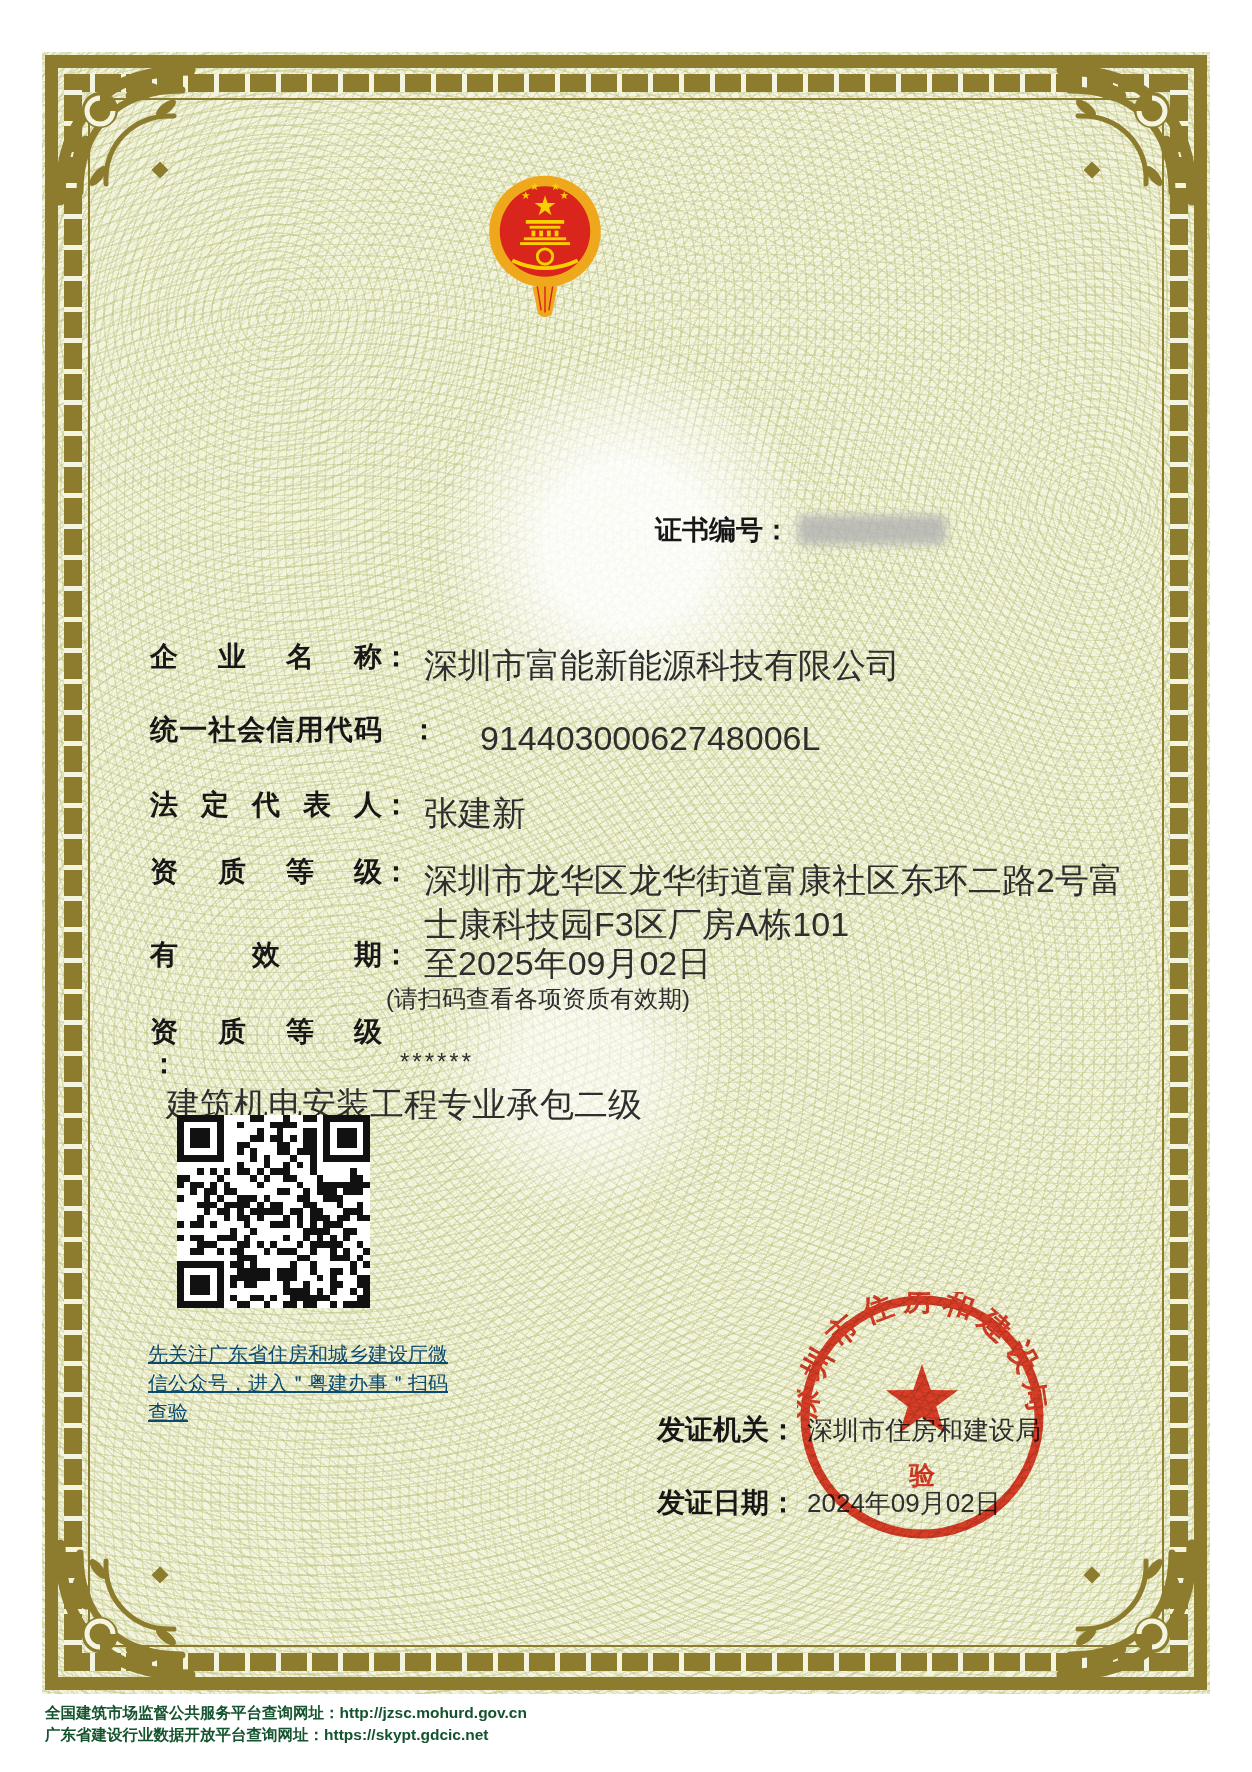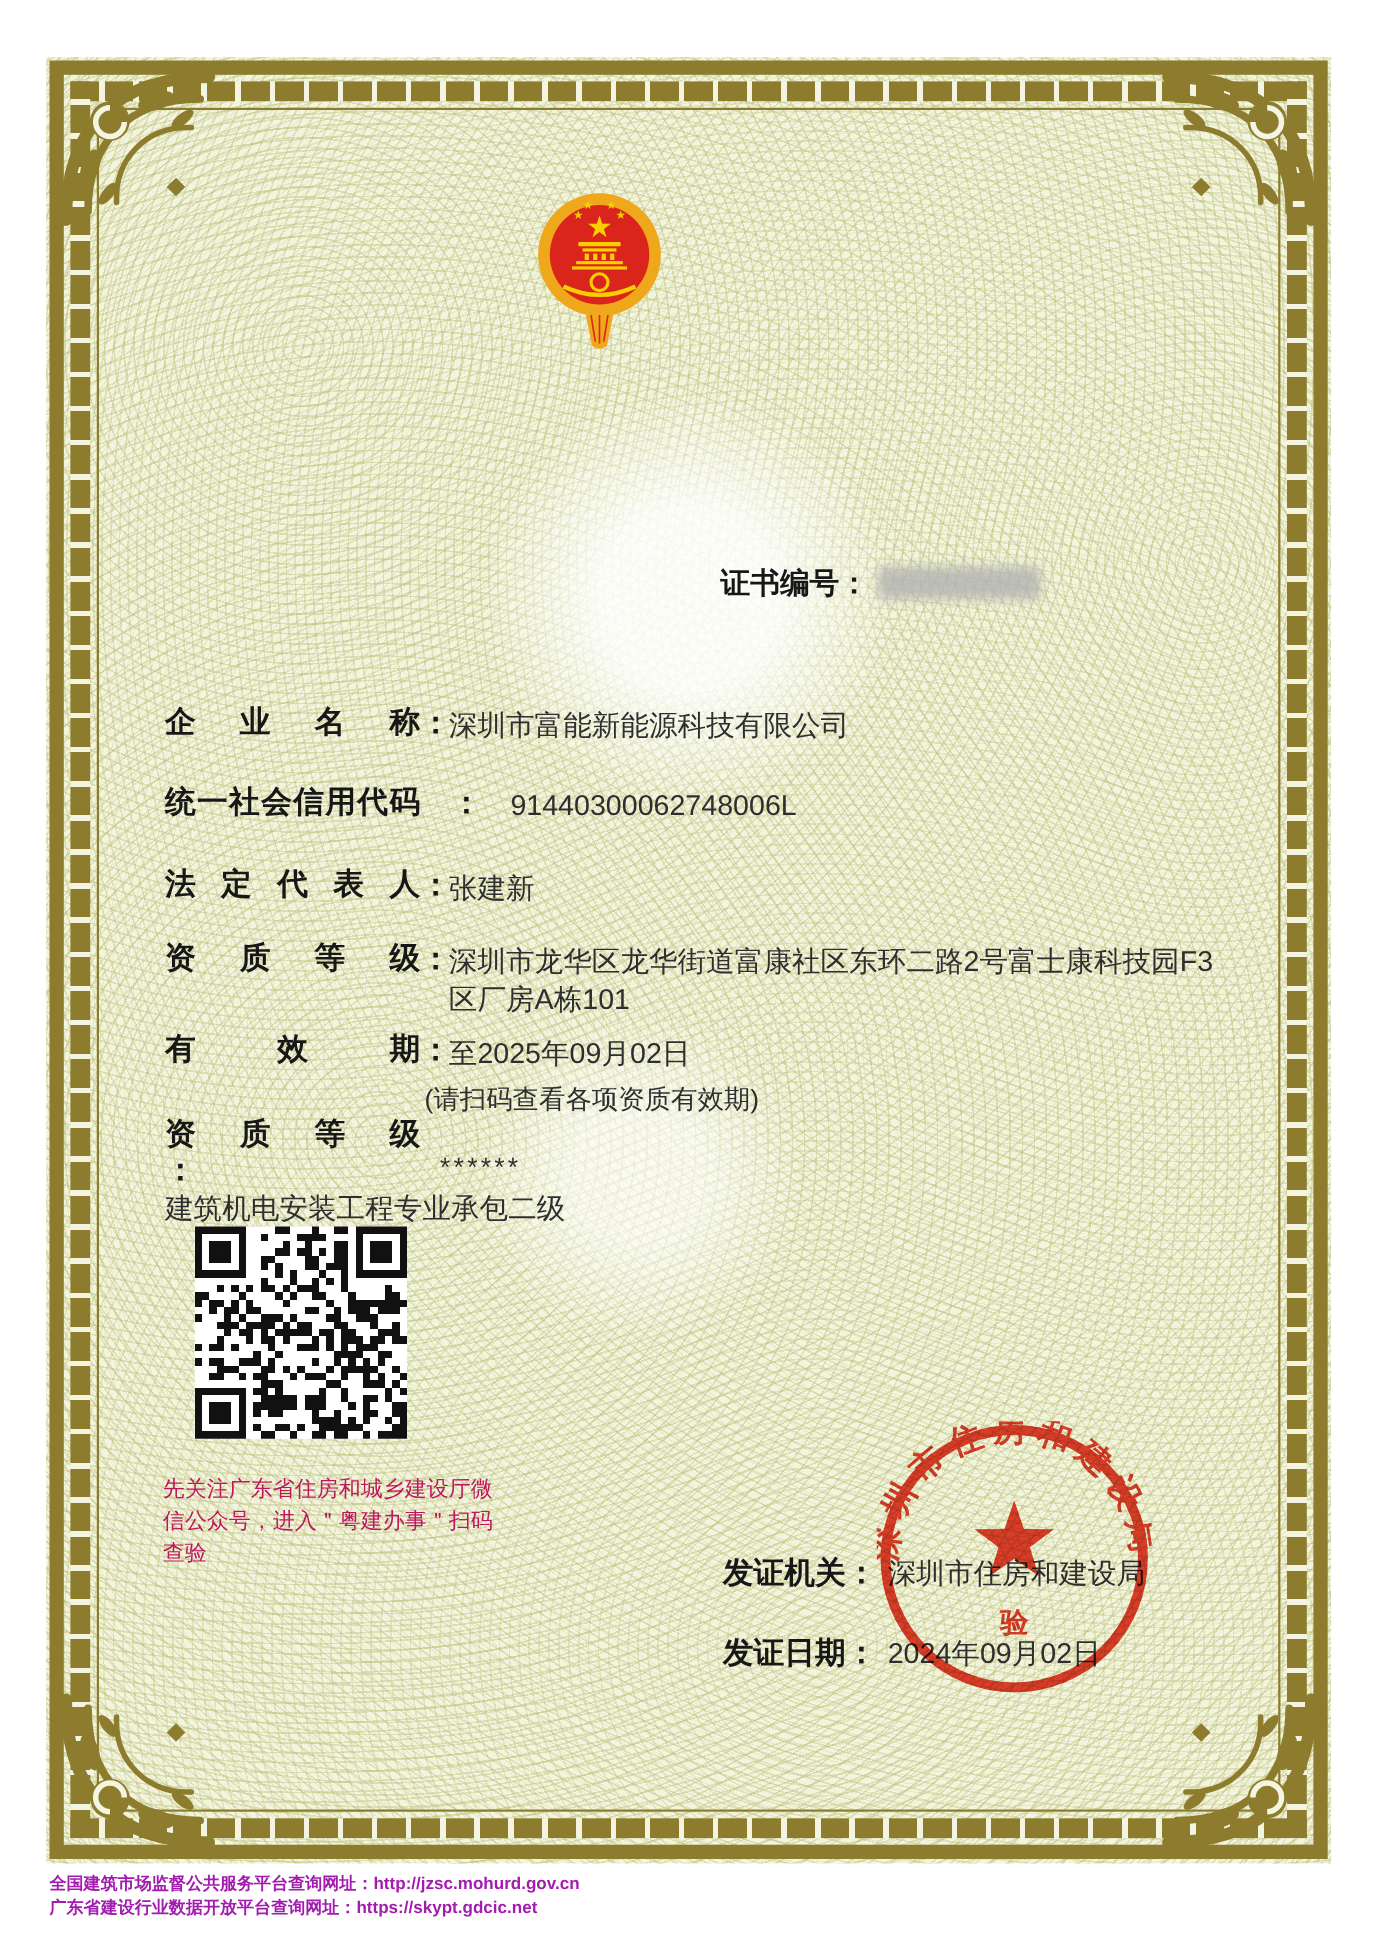--- a/index.html
+++ b/index.html
@@ -44,38 +44,38 @@
       font-size:57px;font-weight:900;color:#141414;letter-spacing:11px;padding-left:11px;}
   .certno-row{position:absolute;left:655px;top:512px;display:flex;align-items:center;}
   .certno-label{font-size:27px;font-weight:800;color:#171717;font-family:Liberation Mono, monospace;}
   .certno-blur{width:148px;height:30px;margin-left:8px;background:#b2b2b2;
       border-radius:4px;filter:blur(5px);opacity:.8;}
 
   .frow{position:absolute;left:150px;display:flex;align-items:flex-start;}
   .flabel{display:block;width:232px;font-size:28px;font-weight:800;color:#171717;
       text-align:justify;text-align-last:justify;line-height:1.15;font-family:Liberation Serif, serif;}
   .fcolon{font-size:28px;font-weight:800;color:#171717;width:26px;line-height:1.15;}
-  .fvalue{font-size:26px;color:#2e2e2e;line-height:1.3;padding-top:2px;}
+  .fvalue{font-size:34px;color:#2e2e2e;line-height:1.3;padding-top:2px;margin-left:16px;}
   .fvalue.wide{width:712px;}
   .subnote{position:absolute;left:386px;font-size:24px;color:#2e2e2e;}
 
   .qr{position:absolute;left:177px;top:1115px;width:193px;height:193px;background:#ffffff;}
   .qr svg{display:block;width:100%;height:100%;}
   .qr-caption{position:absolute;left:148px;top:1340px;width:312px;
-      font-size:20px;line-height:1.45;color:#be185d;}
+      font-size:20px;line-height:1.45;color:#0c4a6e;text-decoration:underline;}
 
   .issue-row{position:absolute;left:657px;display:flex;align-items:center;}
   .ilabel{font-size:28px;font-weight:800;color:#171717;}
   .ivalue{font-size:26px;color:#2e2e2e;margin-left:10px;}
 
   .seal{position:absolute;left:797px;top:1292px;width:250px;height:250px;
       opacity:.93;mix-blend-mode:multiply;}
 
   .footer{position:absolute;left:45px;top:1702px;font-size:15.5px;font-weight:700;
-      color:#a21caf;line-height:1.45;}
+      color:#14532d;line-height:1.45;}
 </style>
 </head>
 <body>
 
 <div id="page">
 
   <div class="texture"></div>
 
   <div class="band-outer"></div>
   <div class="ladder ladder-top"></div>

